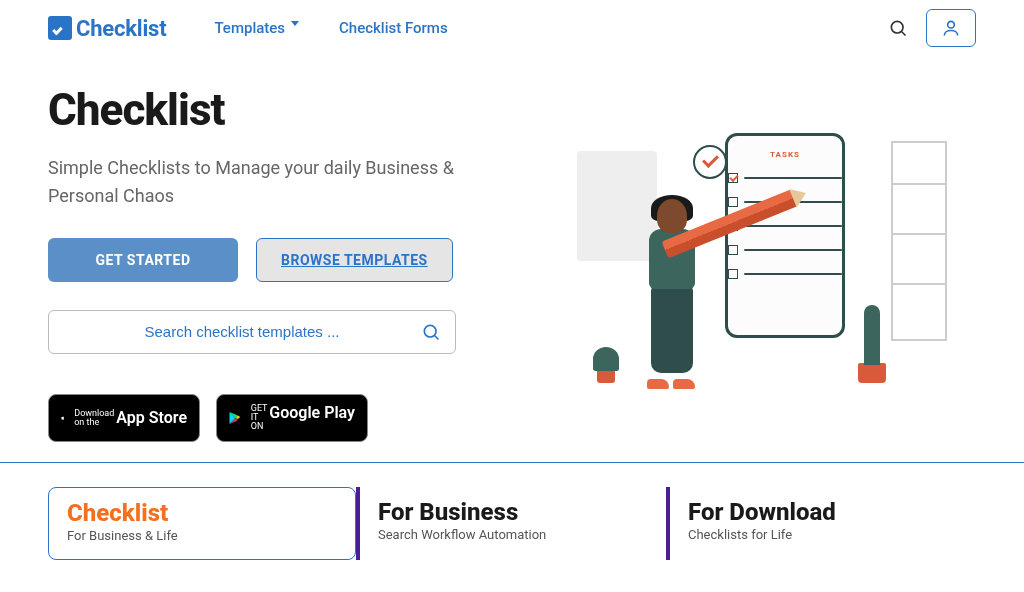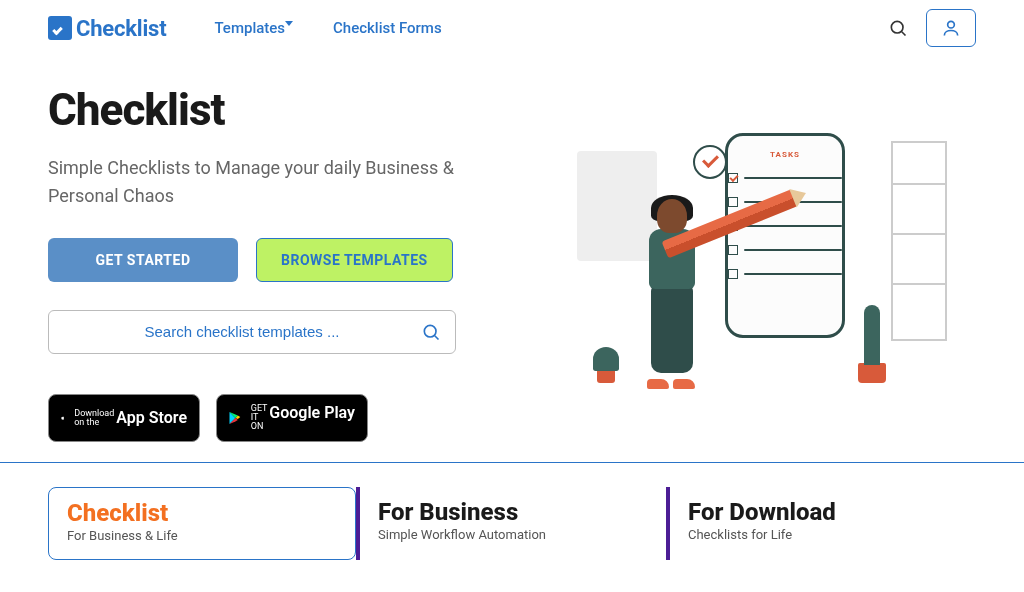--- a/index.html
+++ b/index.html
@@ -44,20 +44,21 @@
     border-bottom: 3px solid #fff;
     transform: rotate(-45deg);
   }
   .nav { display: flex; gap: 40px; margin-left: 20px; }
   .nav-item {
     color: #2a74c8;
     font-size: 15px;
     font-weight: 500;
     display: flex;
     align-items: flex-start;
+    gap: 6px;
     cursor: pointer;
   }
   .chevron {
     width: 0; height: 0;
     border-left: 4px solid transparent;
     border-right: 4px solid transparent;
     border-top: 5px solid #2a74c8;
     margin-top: 2px;
   }
   .header-right {
@@ -119,24 +120,25 @@
     justify-content: center;
     cursor: pointer;
   }
   .btn-primary {
     background: #5a8fc7;
     color: #fff;
     border: none;
     min-width: 190px;
   }
   .btn-outline {
-    background: #bef264;
+    background: #e5e5e5;
     color: #2a74c8;
     border: 1.5px solid #2a74c8;
     min-width: 190px;
+    text-decoration: underline;
   }
   .search-box {
     margin-top: 28px;
     height: 44px;
     border: 1px solid #bbb;
     border-radius: 6px;
     display: flex;
     align-items: center;
     padding: 0 14px;
     width: 408px;
@@ -232,21 +234,21 @@
   }
   .illus-cactus::after {
     content: ""; position: absolute; bottom: 18px; left: 12px;
     width: 16px; height: 60px; background: #3c655e; border-radius: 8px 8px 0 0;
   }
   .illus-board {
     position: absolute; left: 158px; top: 0;
     width: 120px; height: 205px;
     background: #fcfcfc;
     border: 3px solid #2f4d4a;
-    border-radius: 18px;
+    border-radius: 12px;
     padding: 14px 0;
   }
   .illus-board .board-title {
     color: #d85a3a; font-size: 8px; font-weight: 700; text-align: center;
     letter-spacing: 1px;
   }
   .illus-board .task-row {
     display: flex; align-items: center; gap: 6px;
     margin-top: 14px;
   }
@@ -477,19 +479,19 @@
 
 <div class="divider"></div>
 
 <div class="tabs">
   <div class="tab active">
     <div class="tab-title">Checklist</div>
     <div class="tab-sub">For Business &amp; Life</div>
   </div>
   <div class="tab">
     <div class="tab-title">For Business</div>
-    <div class="tab-sub">Simple Workflow Automation</div>
+    <div class="tab-sub">Search Workflow Automation</div>
   </div>
   <div class="tab">
     <div class="tab-title">For Download</div>
     <div class="tab-sub">Checklists for Life</div>
   </div>
 </div>
 
 </body></html>

